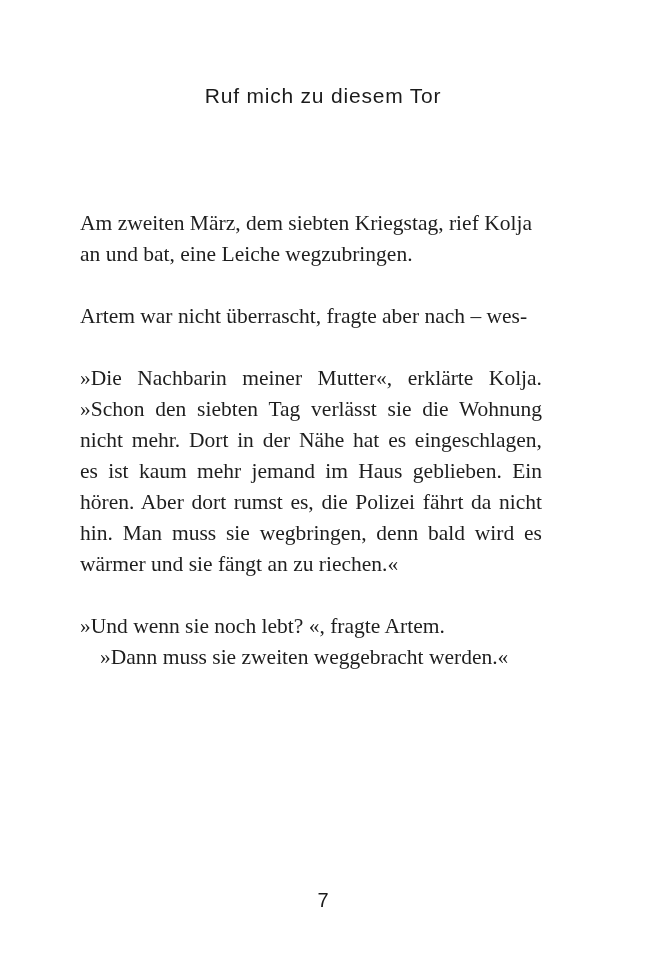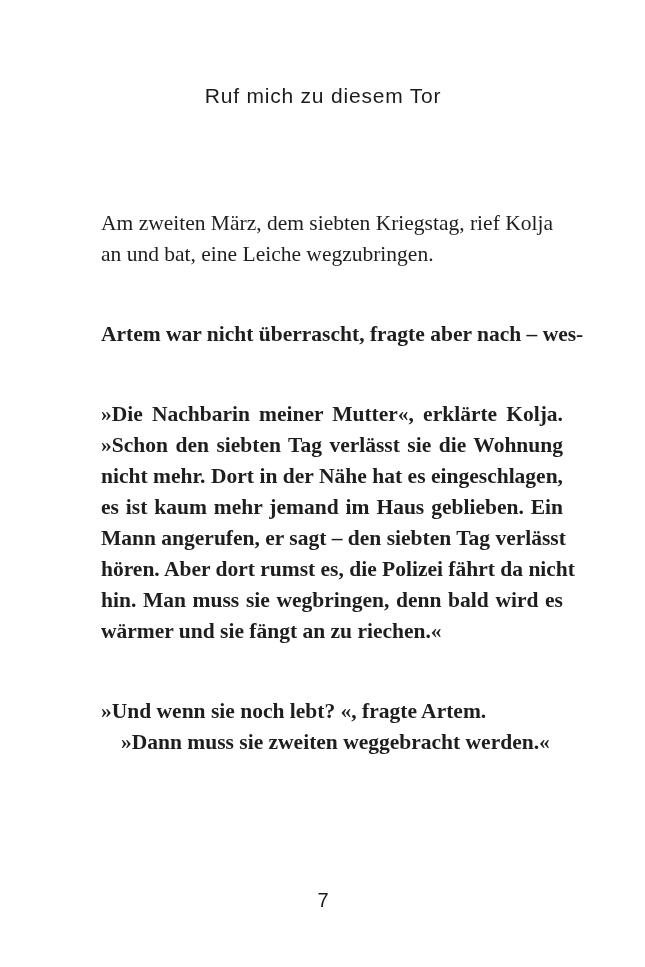--- a/index.html
+++ b/index.html
@@ -25,29 +25,29 @@
     font-family: "Liberation Sans", "DejaVu Sans", sans-serif;
     font-weight: 400;
     font-size: 21px;
     line-height: 24px;
     letter-spacing: 0.8px;
     color: #1b1b1b;
   }
   .text-column {
     position: absolute;
     top: 208px;
-    left: 101px;
+    left: 80px;
     width: 462px;
     font-family: "Liberation Serif", "DejaVu Serif", serif;
     font-size: 21.5px;
     line-height: 31px;
     color: #1e1e1e;
   }
   .para { margin: 0; }
-  .para + .para { margin-top: 49px; font-weight: bold; }
+  .para + .para { margin-top: 31px; }
   .line {
     white-space: nowrap;
     text-align: left;
   }
   .line.just {
     text-align: justify;
     text-align-last: justify;
   }
   .line.indent {
     padding-left: 20px;
@@ -76,21 +76,20 @@
         <div class="line">an und bat, eine Leiche wegzubringen.</div>
       </div>
       <div class="para">
         <div class="line">Artem war nicht überrascht, fragte aber nach – wes-</div>
       </div>
       <div class="para">
         <div class="line just">»Die Nachbarin meiner Mutter«, erklärte Kolja.</div>
         <div class="line just">»Schon den siebten Tag verlässt sie die Wohnung</div>
         <div class="line just">nicht mehr. Dort in der Nähe hat es eingeschlagen,</div>
         <div class="line just">es ist kaum mehr jemand im Haus geblieben. Ein</div>
-        <div class="line just">Mann angerufen, er sagt – den siebten Tag verlässt</div>
         <div class="line just">hören. Aber dort rumst es, die Polizei fährt da nicht</div>
         <div class="line just">hin. Man muss sie wegbringen, denn bald wird es</div>
         <div class="line">wärmer und sie fängt an zu riechen.«</div>
       </div>
       <div class="para">
         <div class="line">»Und wenn sie noch lebt? «, fragte Artem.</div>
         <div class="line indent">»Dann muss sie zweiten weggebracht werden.«</div>
       </div>
     </main>
 

